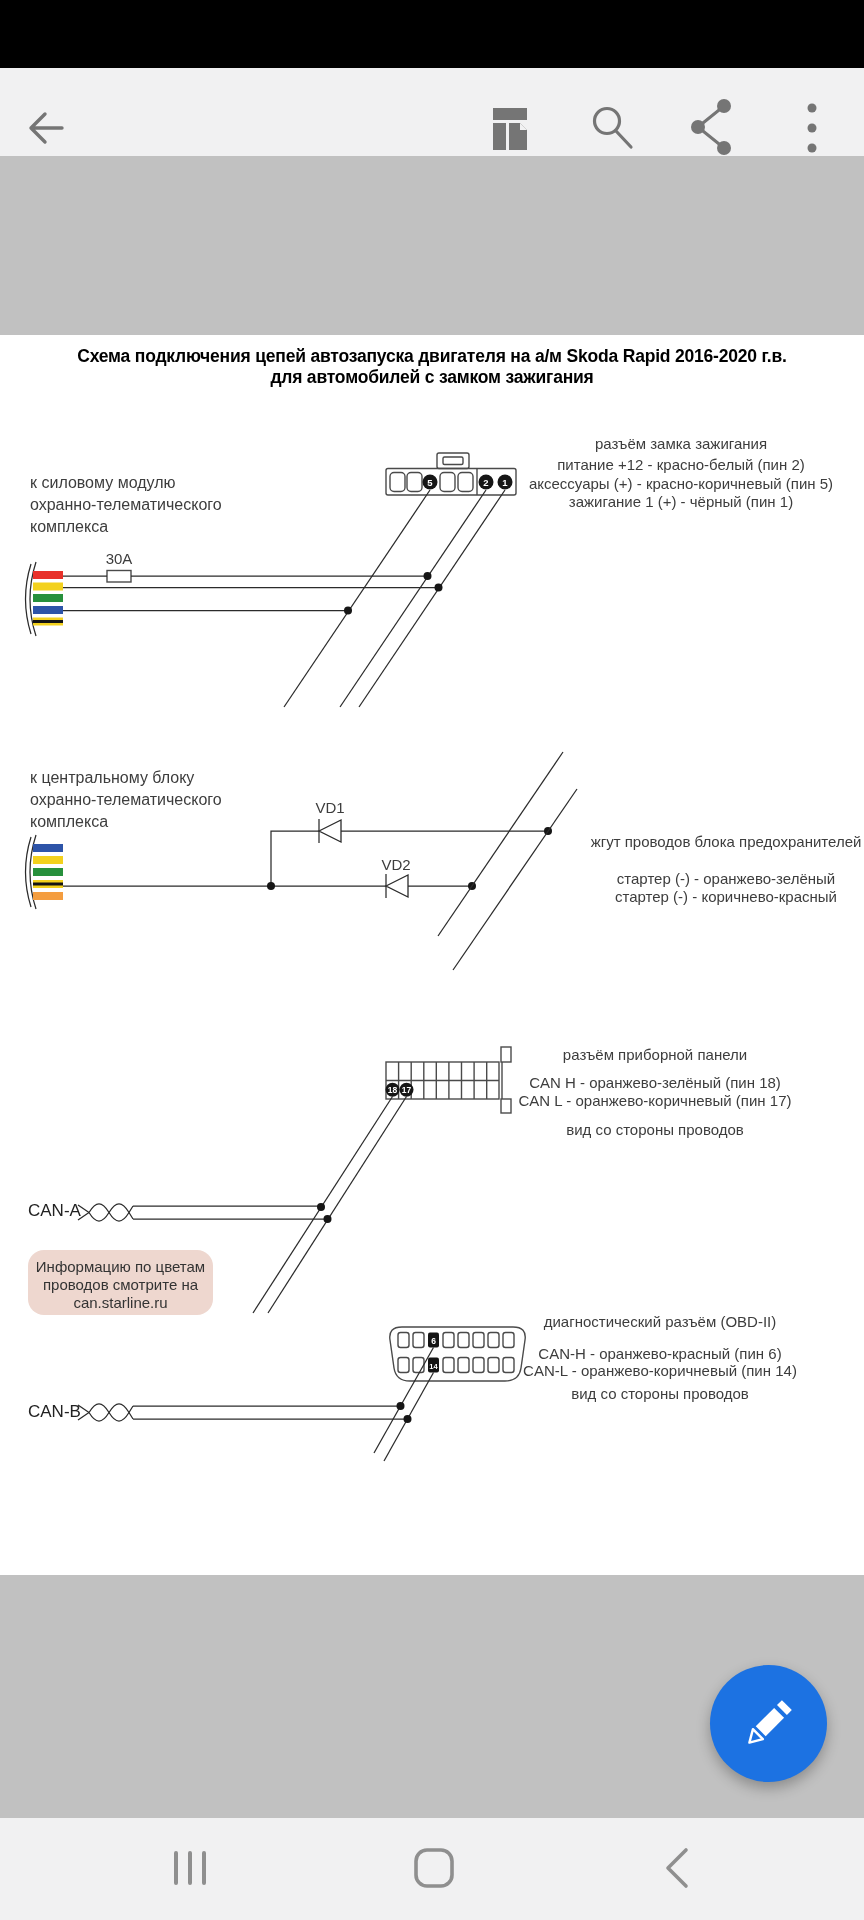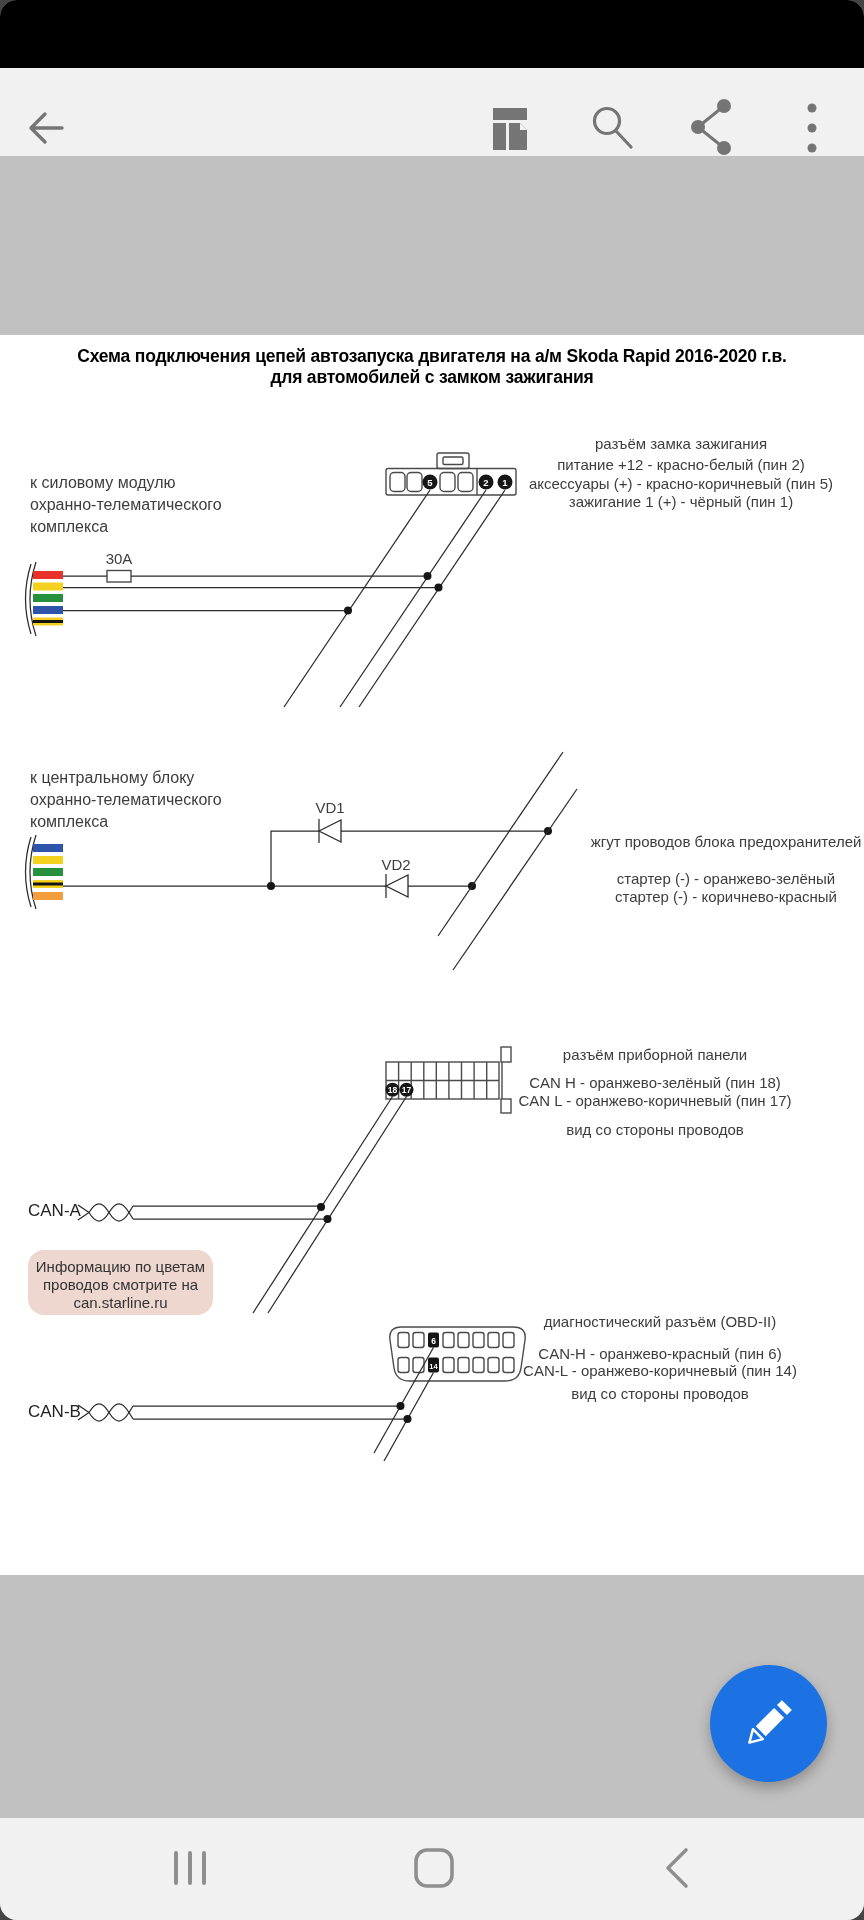--- a/index.html
+++ b/index.html
@@ -1,16 +1,16 @@
 <!DOCTYPE html>
 <html><head>
 <meta charset="utf-8">
 <style>
   html,body{margin:0;padding:0;background:#444;}
-  .screen{position:relative;width:864px;height:1920px;background:#c1c1c1;font-family:"Liberation Sans",sans-serif;overflow:hidden;border-radius:17px;}
+  .screen{position:relative;width:864px;height:1920px;background:#c1c1c1;font-family:"Liberation Sans",sans-serif;overflow:hidden;}
   .status-bar{position:absolute;left:0;top:0;width:864px;height:68px;background:#000;}
   .toolbar{position:absolute;left:0;top:68px;width:864px;height:88px;background:#f1f1f2;}
   .toolbar svg{position:absolute;top:0;left:0;}
   .doc{position:absolute;left:0;top:335px;width:864px;height:1240px;background:#ffffff;}
   .fab{position:absolute;left:710px;top:1665px;width:117px;height:117px;border-radius:50%;background:#1c72e2;box-shadow:0 6px 14px rgba(0,0,0,.28);}
   .navbar{position:absolute;left:0;top:1818px;width:864px;height:102px;background:#f1f1f2;}
   .ico{stroke:#757575;fill:none;stroke-linecap:round;stroke-linejoin:round;}
   .nav-ico{stroke:#8f8f8f;fill:none;stroke-linecap:round;stroke-linejoin:round;}
   text{font-family:"Liberation Sans",sans-serif;}
   .dtxt{fill:#3d3d3d;font-size:15px;}

